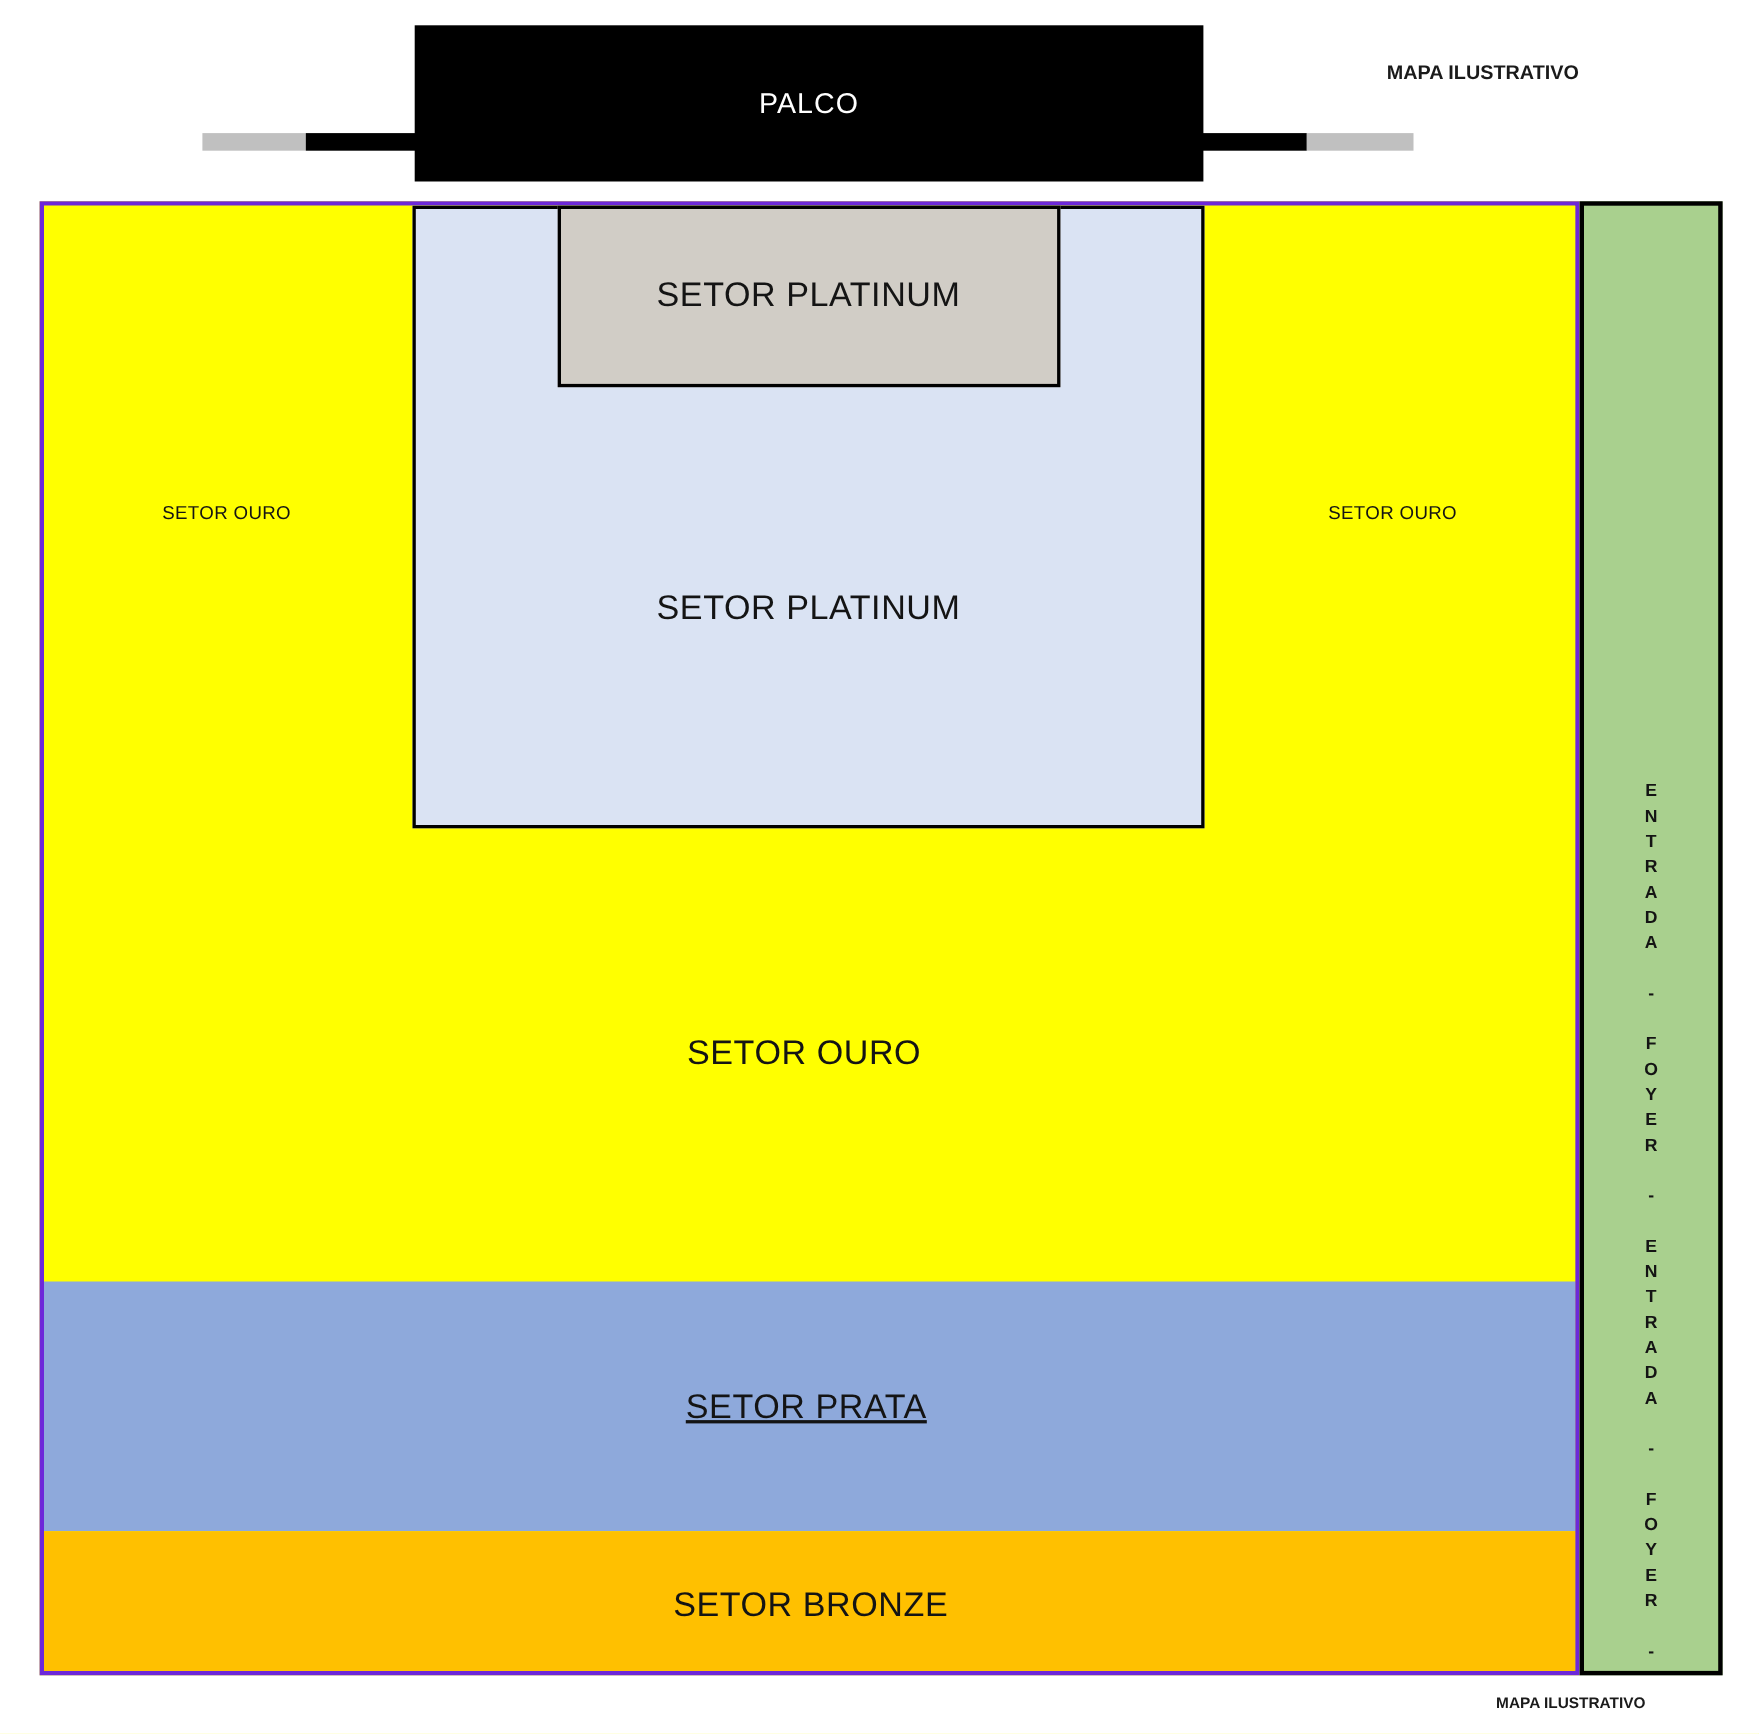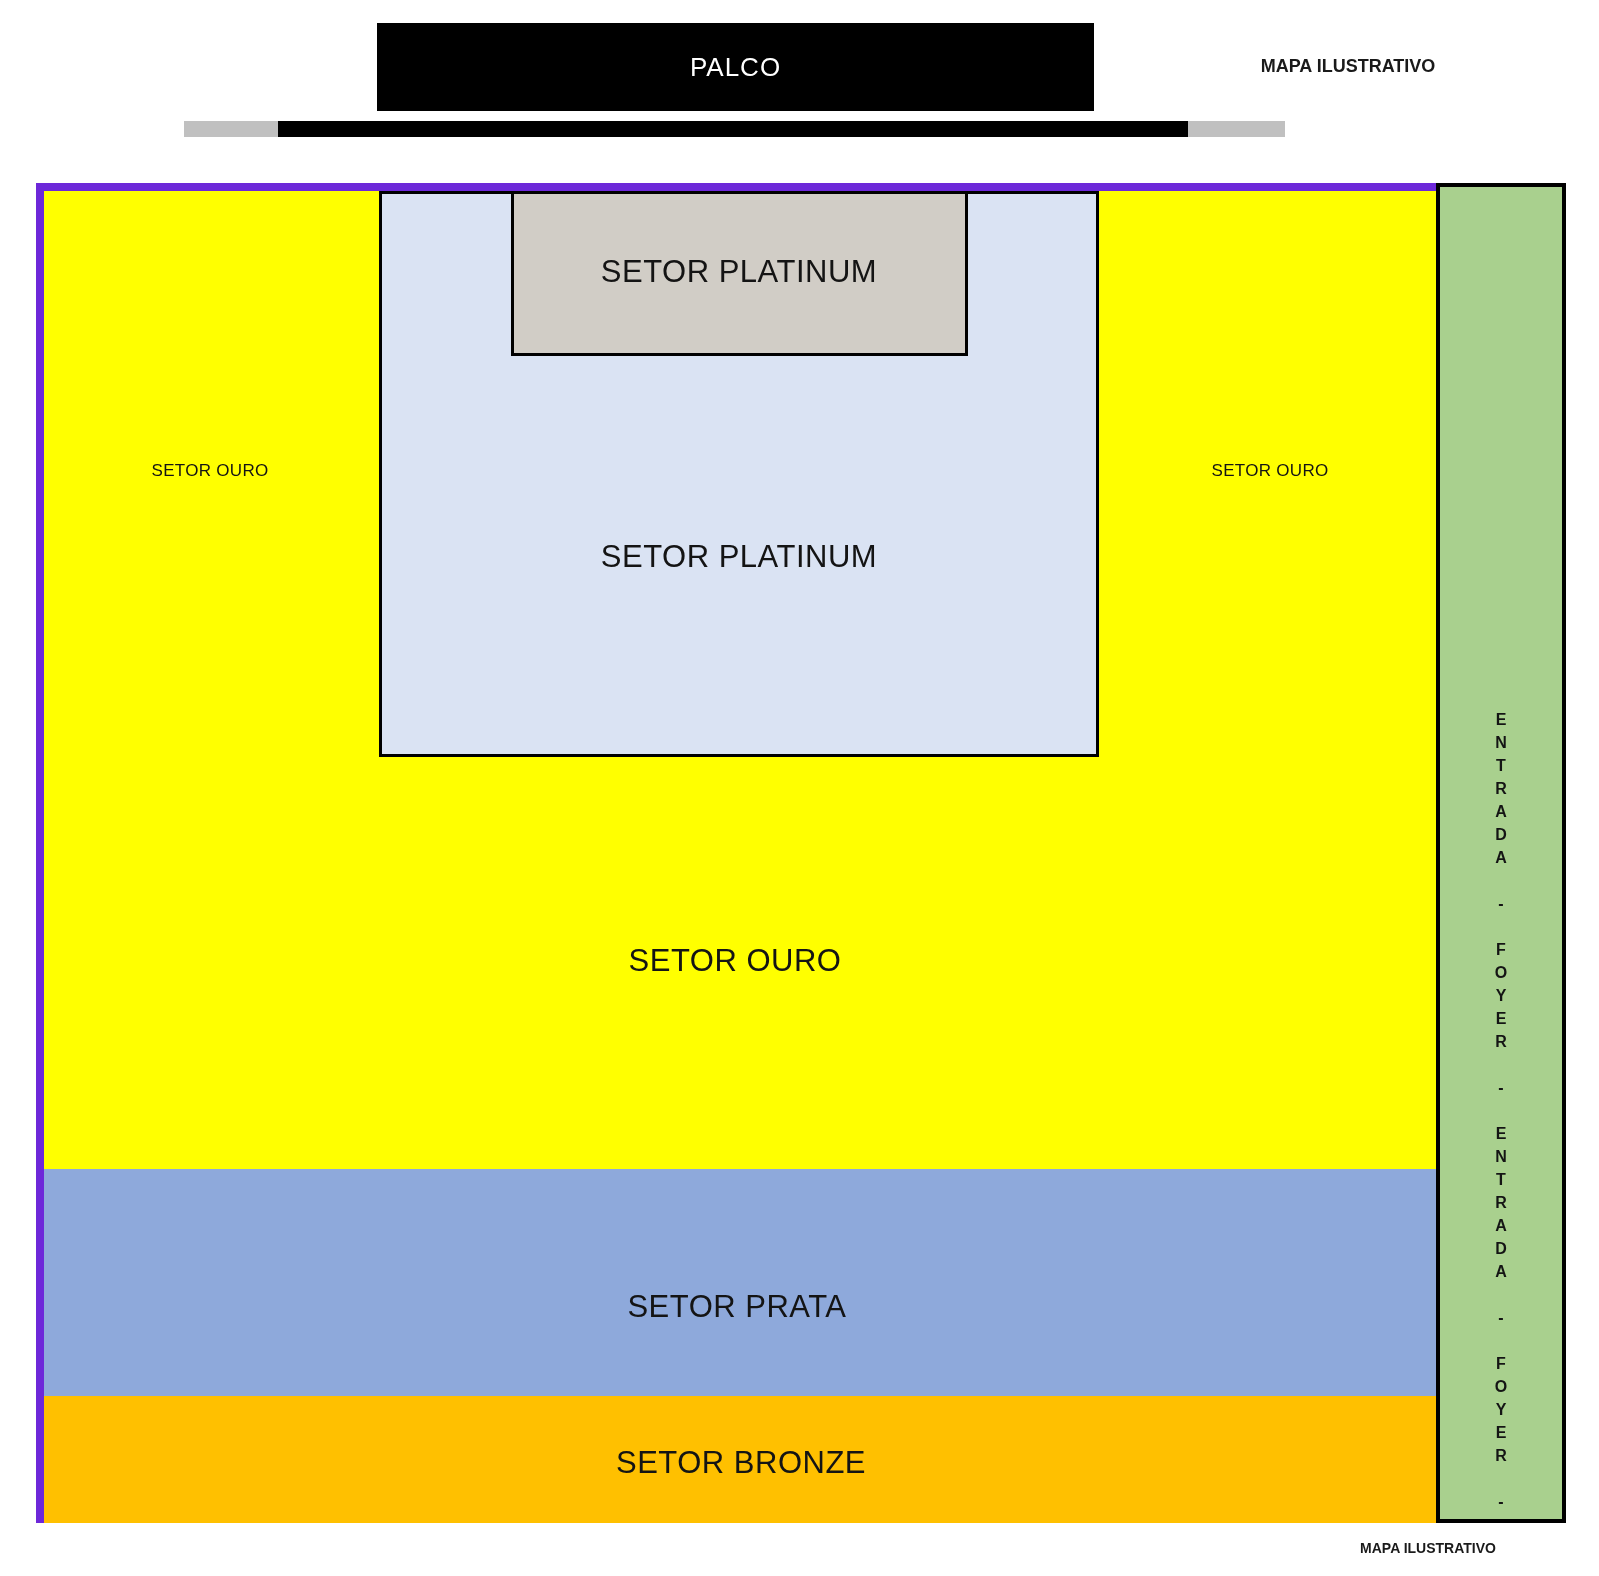--- a/index.html
+++ b/index.html
@@ -6,42 +6,42 @@
   .canvas {
     position: relative;
     width: 1599px;
     height: 1576px;
     background: #ffffff;
     font-family: "Liberation Sans", sans-serif;
     overflow: hidden;
   }
   
   .stage {
-    position: absolute; left: 377px; top: 23px; width: 717px; height: 88px;
+    position: absolute; left: 377px; top: 23px; width: 717px; height: 142px;
     background: #000000;
     display: flex; align-items: center; justify-content: center;
   }
   .stage-label { color: #ffffff; font-size: 26px; letter-spacing: 1px; }
   .stage-apron { position: absolute; left: 278px; top: 121px; width: 910px; height: 16px; background: #000000; }
   .stage-wing  { position: absolute; top: 121px; height: 16px; background: #c0c0c0; }
   .stage-wing.left  { left: 184px; width: 94px; }
   .stage-wing.right { left: 1188px; width: 97px; }
   
   .watermark-top {
     position: absolute; left: 1248px; top: 56px; width: 200px;
     font-size: 18px; font-weight: bold; color: #1a1a1a; text-align: center;
   }
   .watermark-bottom {
     position: absolute; left: 1328px; top: 1540px; width: 200px;
     font-size: 14px; font-weight: 600; color: #1a1a1a; text-align: center;
   }
   
   .map {
     position: absolute; left: 36px; top: 183px; width: 1400px; height: 1340px;
-    border: 8px solid #6d28d9; box-sizing: border-box; background: #ffff00;
+    border: 4px solid #6d28d9; box-sizing: border-box; background: #ffff00;
   }
   .band { position: absolute; left: 0; width: 1392px; }
   .band-ouro   { top: 0;      height: 978px; background: #ffff00; }
   .band-prata  { top: 978px;  height: 227px; background: #8ea9db; }
   .band-bronze { top: 1205px; height: 127px; background: #ffc000; }
   .diamante {
     position: absolute; left: 335px; top: 0; width: 720px; height: 566px;
     background: #dae3f3; border: 3px solid #000000; box-sizing: border-box;
   }
   .platinum {
@@ -52,21 +52,21 @@
     position: absolute; transform: translate(-50%, -50%);
     color: #141414; white-space: nowrap;
   }
   .sector-label.lg { font-size: 31px; letter-spacing: 0.5px; }
   .sector-label.sm { font-size: 17px; letter-spacing: 0.3px; }
   .lbl-platinum    { left: 695px;  top: 81px; }
   .lbl-diamante    { left: 695px;  top: 366px; }
   .lbl-ouro-left   { left: 166px;  top: 280px; }
   .lbl-ouro-right  { left: 1226px; top: 280px; }
   .lbl-ouro-center { left: 691px;  top: 770px; }
-  .lbl-prata       { left: 693px;  top: 1116px; }
+  .lbl-prata       { left: 693px;  top: 1092px; text-decoration: underline; }
   .lbl-bronze      { left: 697px;  top: 1272px; }
   
   .strip {
     position: absolute; left: 1436px; top: 183px; width: 130px; height: 1340px;
     background: #a9d08e; border: 4px solid #000000; box-sizing: border-box;
     display: flex; flex-direction: column; justify-content: flex-end; align-items: center;
   }
   .strip-text {
     white-space: pre-line; text-align: center;
     font-size: 16px; font-weight: bold; line-height: 23px;

